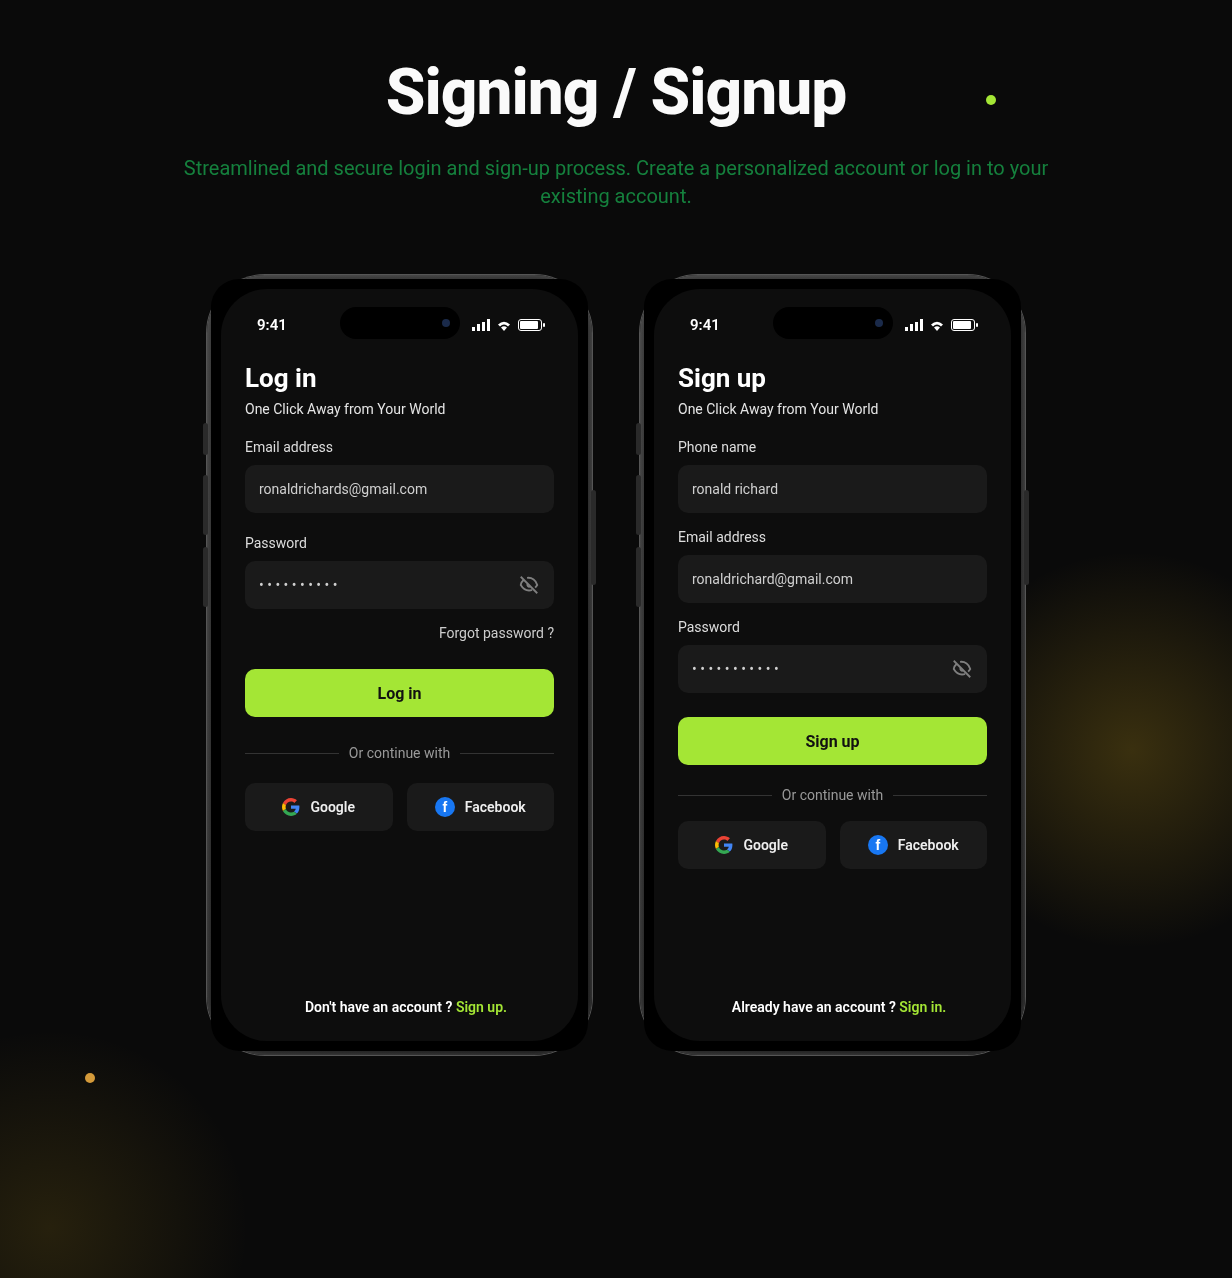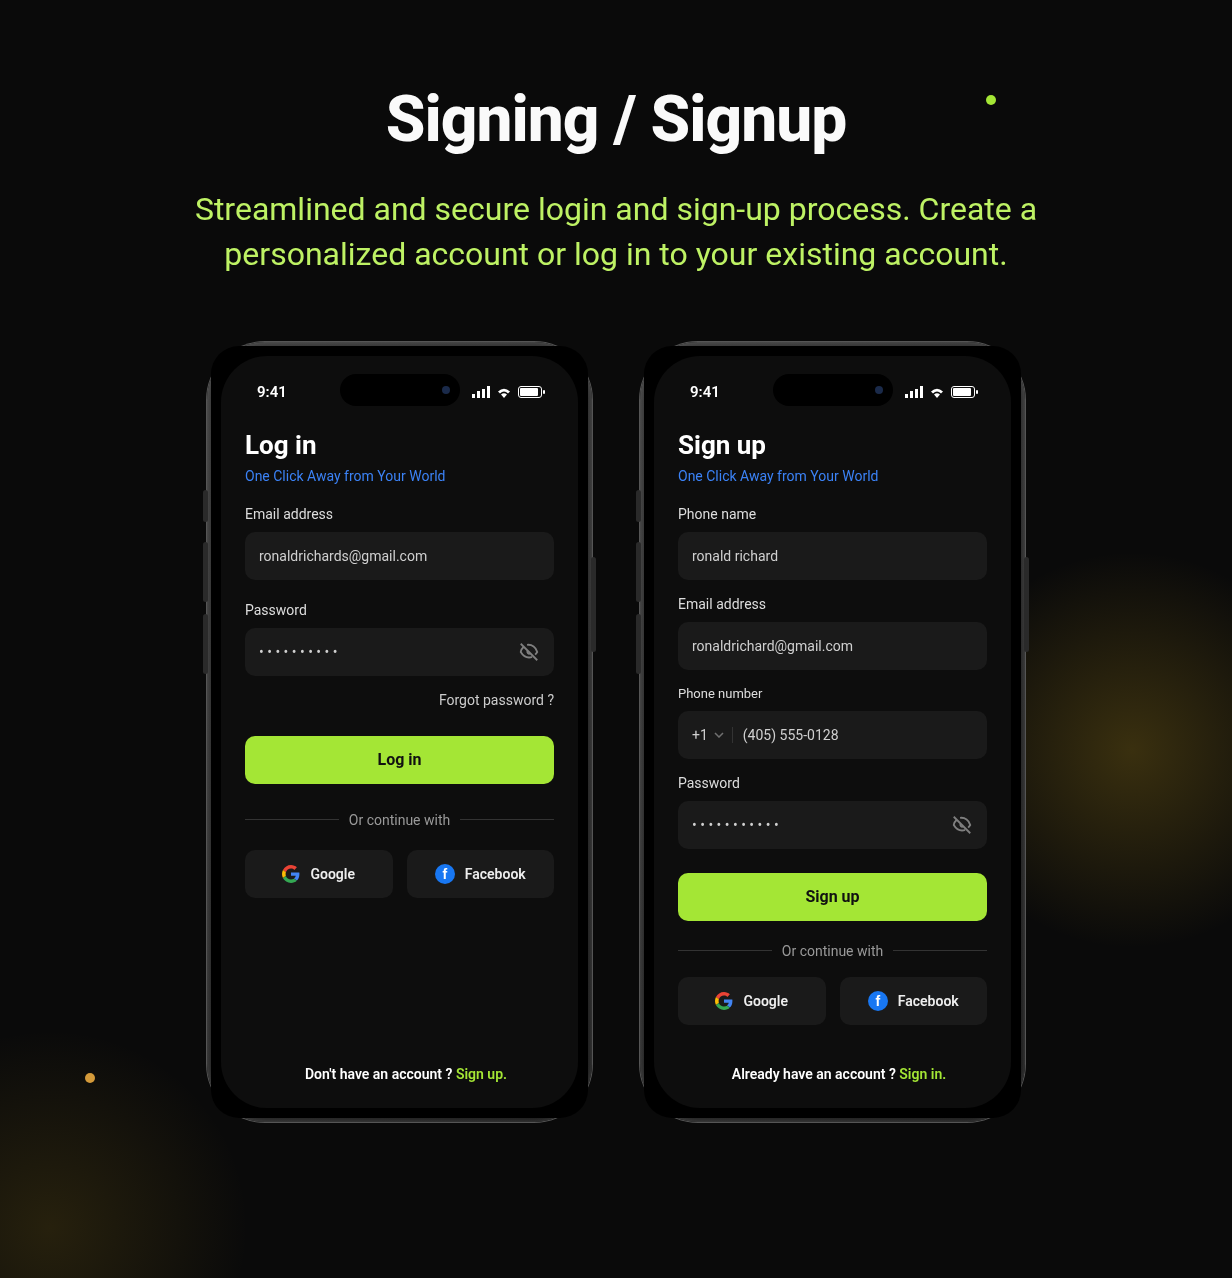--- a/index.html
+++ b/index.html
@@ -43,35 +43,35 @@
     position: absolute;
     bottom: 195px;
     left: 85px;
     width: 10px;
     height: 10px;
     border-radius: 50%;
     background: #d49a3a;
   }
   .header {
     text-align: center;
-    padding-top: 82px;
+    padding-top: 55px;
     max-width: 900px;
     margin: 0 auto;
   }
   .title {
     font-size: 64px;
     font-weight: 800;
     letter-spacing: -1px;
     color: #fafafa;
   }
   .subtitle {
-    font-size: 32px;
+    font-size: 20px;
     font-weight: 400;
-    color: #bef264;
-    margin-top: 30px;
+    color: #15803d;
+    margin-top: 24px;
     line-height: 1.4;
   }
   .phones {
     display: flex;
     justify-content: center;
     gap: 48px;
     margin-top: 65px;
   }
   .phone {
     width: 385px;
@@ -146,21 +146,21 @@
   .battery::after {
     content: ""; position: absolute; right: -4px; top: 3px;
     width: 2px; height: 4px; background: #fff; border-radius: 1px;
   }
   .battery::before {
     content:""; position:absolute; left:1px; top:1px; bottom:1px; right:3px;
     background:#fff; border-radius:1px;
   }
   .content { padding: 20px 4px 0; }
   .screen-title { font-size: 26px; font-weight: 700; }
-  .screen-sub { font-size: 14px; color: #3b82f6; margin-top: 8px; }
+  .screen-sub { font-size: 14px; color: #e5e5e5; margin-top: 8px; }
   .field { margin-top: 22px; }
   .field-sm { margin-top: 16px; }
   .label { font-size: 14px; color: #ddd; margin-bottom: 10px; }
   .label-sm { font-size: 13px; color: #ddd; margin-bottom: 10px; }
   .input {
     width: 100%;
     height: 48px;
     background: #1a1a1a;
     border-radius: 10px;
     display: flex;
@@ -344,34 +344,20 @@
             </div>
           </div>
 
           <div class="field-sm">
             <div class="label">Email address</div>
             <div class="input">
               <span>ronaldrichard@gmail.com</span>
             </div>
           </div>
 
-          <div class="field-sm">
-            <div class="label-sm">Phone number</div>
-            <div class="input phone-row">
-              <div class="cc">
-                <span>+1</span>
-                <span class="chev">
-                    <svg width="10" height="6" viewBox="0 0 10 6">
-                      <path d="M1 1l4 4 4-4" stroke="#aaa" stroke-width="1.5" fill="none"></path>
-                    </svg>
-                  </span>
-              </div>
-              <span>(405) 555-0128</span>
-            </div>
-          </div>
 
           <div class="field-sm">
             <div class="label">Password</div>
             <div class="input">
               <span>• • • • • • • • • • •</span>
               <span class="eye">
                 <svg width="22" height="22" viewBox="0 0 24 24" fill="none" stroke="#aaa" stroke-width="2">
                     <path d="M3 3l18 18"></path>
                     <path d="M10.6 10.6a2 2 0 002.8 2.8"></path>
                     <path d="M9.9 4.2A9.8 9.8 0 0121 12c-.6 1-1.4 2-2.3 2.8M6.3 6.3A9.8 9.8 0 003 12c1.8 3 5 6 9 6 1.2 0 2.3-.2 3.3-.7"></path>

